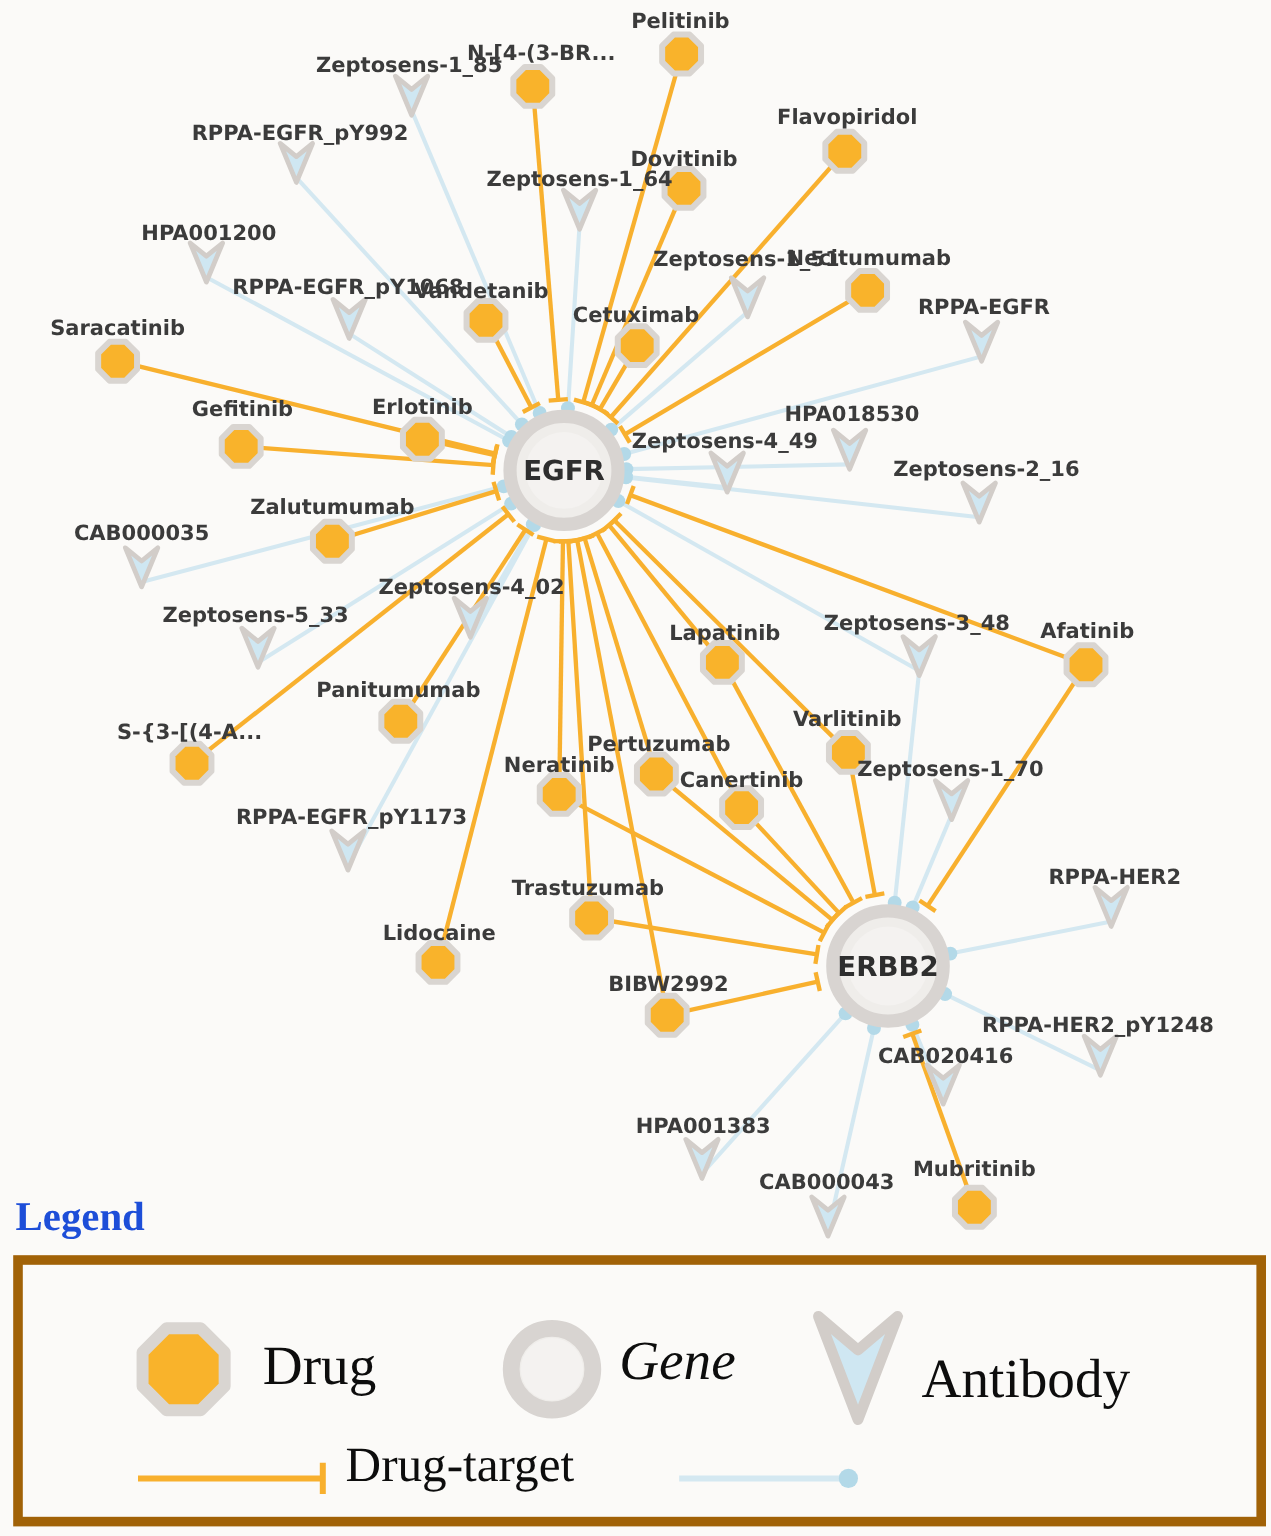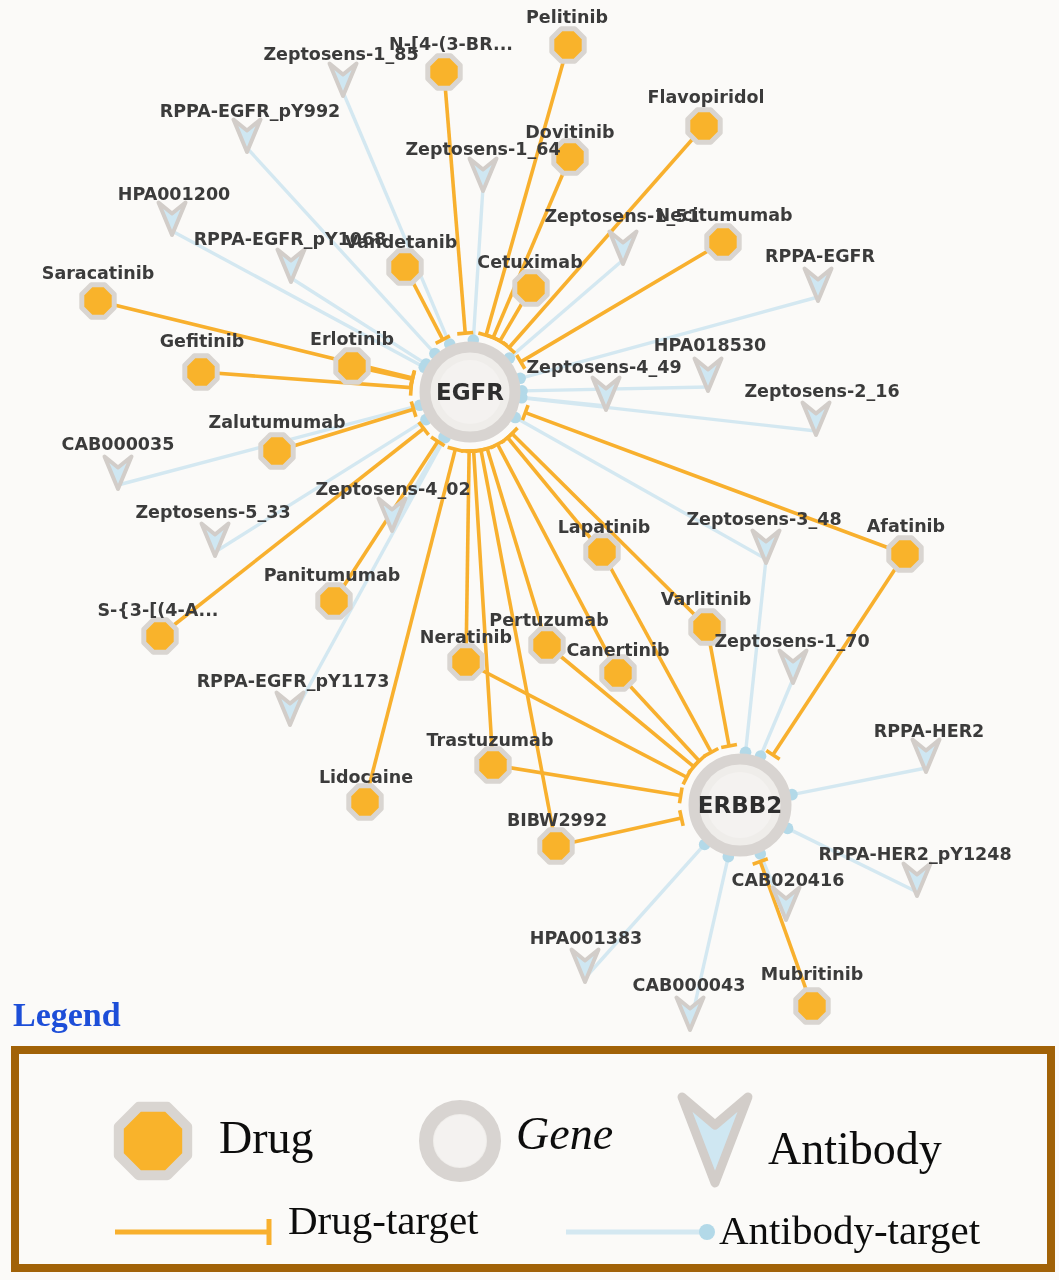--- a/index.html
+++ b/index.html
@@ -344,15 +344,14 @@
     <svg class="leg-sym" id="leg-drug-edge-sym" width="170" height="36" style="left:92px;top:160px;" viewBox="0 0 170 36">
         <line x1="4" y1="18" x2="158" y2="18" stroke="#f8b02e" stroke-width="5"></line>
         <line x1="158" y1="5" x2="158" y2="31" stroke="#f8b02e" stroke-width="5"></line>
       </svg>
     <span class="leg-text small" style="left:253px;top:142px;margin-left:16px;">Drug-target</span>
 
     <svg class="leg-sym" id="leg-antibody-edge-sym" width="160" height="36" style="left:543px;top:160px;" viewBox="0 0 160 36">
         <line x1="4" y1="18" x2="142" y2="18" stroke="#d4e8f1" stroke-width="5"></line>
         <circle cx="145" cy="18" r="8" fill="#b3d9e8"></circle>
       </svg>
-    <span class="leg-text small" style="left:700px;top:152px;">Antibody-target</span>
   </div>
 </div>
 
 </body></html>

